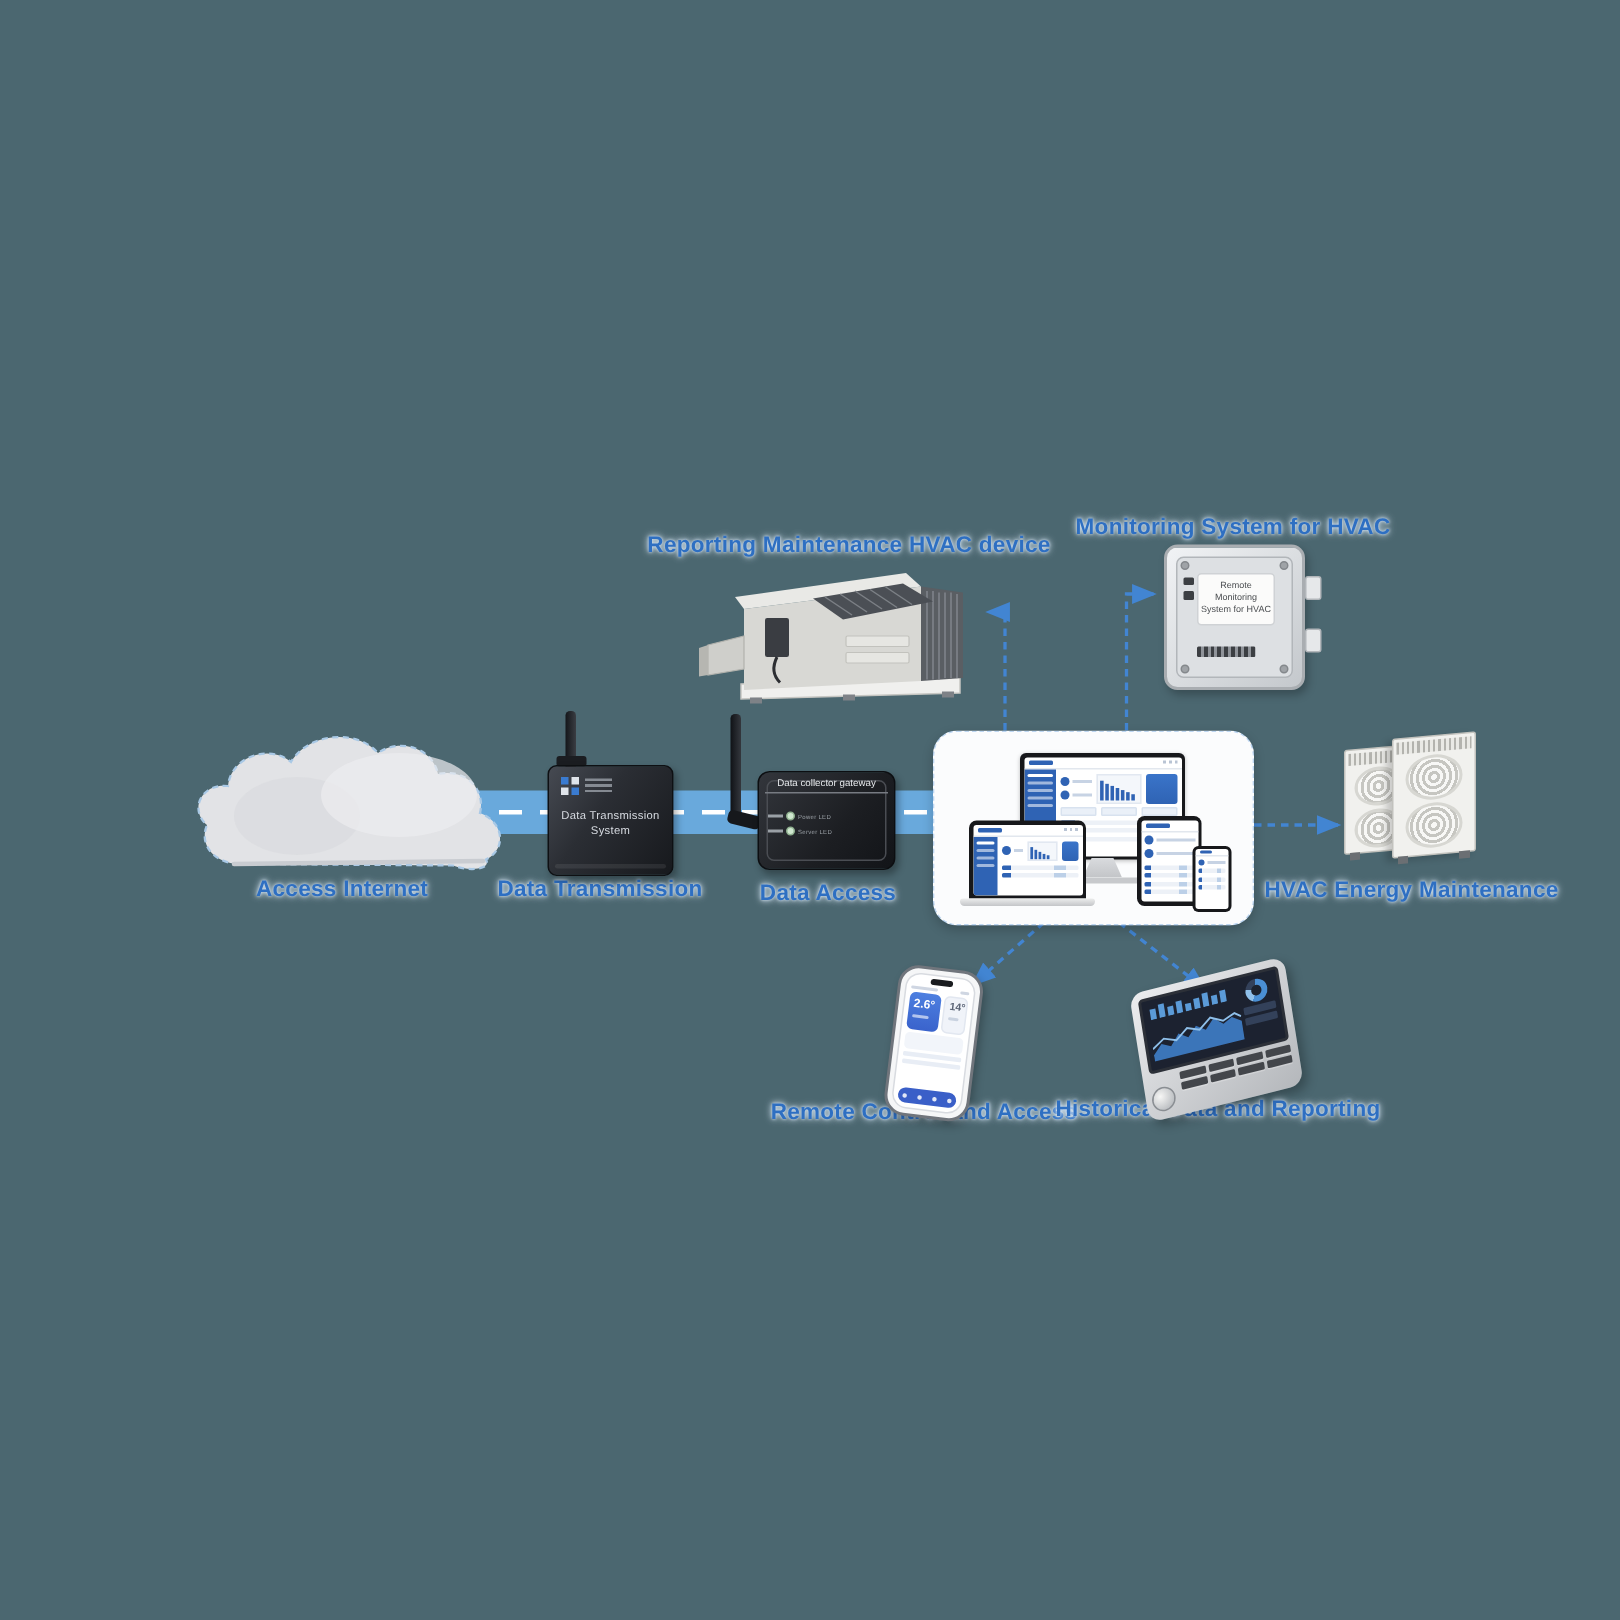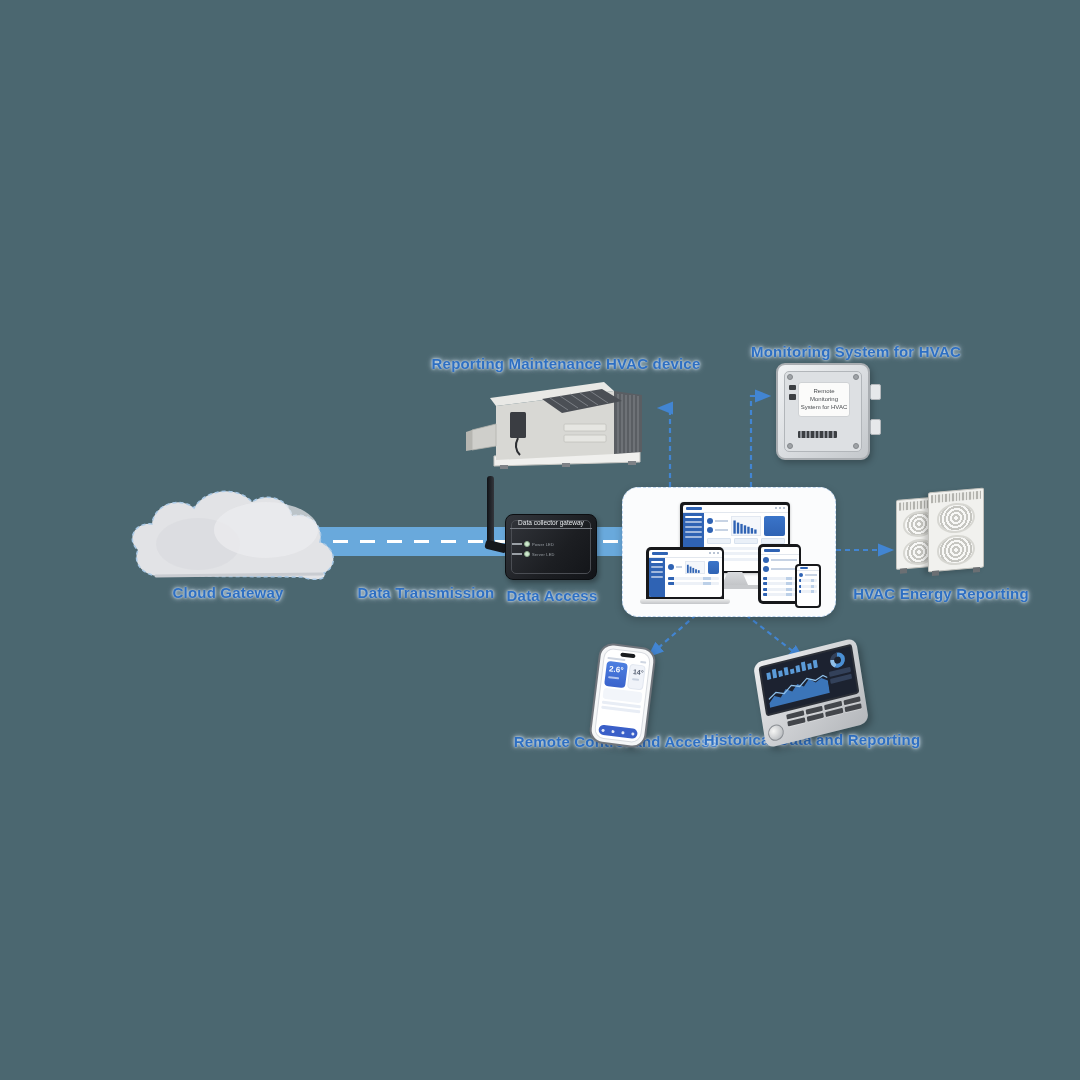--- a/index.html
+++ b/index.html
@@ -191,23 +191,33 @@
     <path class="conn" d="M696,615 L649,656" marker-end="url(#arw)"></path>
     <path class="conn" d="M746,615 L803,659" marker-end="url(#arw)"></path>
   </svg>
 
   <svg class="abs cloud" viewBox="0 0 218 98">
     <path d="M40 90 C 18 92 6 78 12 64 C 0 54 8 36 26 38 C 28 18 54 10 68 22 C 80 2 112 0 126 16 C 140 6 162 12 166 30 C 184 26 198 40 194 56 C 210 62 212 80 198 87 C 202 94 186 95 176 91 Z" fill="#e2e3e6" stroke="#a9c9e6" stroke-width="1.5" stroke-dasharray="4 3"></path>
     <ellipse cx="72" cy="58" rx="42" ry="26" fill="#d7d8dc" opacity="0.55"></ellipse>
     <ellipse cx="140" cy="44" rx="52" ry="28" fill="#ededf0" opacity="0.7"></ellipse>
     <path d="M30 90 L 196 88" stroke="#c9ccd1" stroke-width="3" stroke-linecap="round"></path>
   </svg>
-  <div class="node-label" style="left:228px;top:584px;">Cloud Gateway</div>
-
-  <div class="node-label" style="left:400px;top:584px;margin-left:26px;">Data Transmission</div>
+  <div class="node-label" style="left:228px;top:584px;">Access Internet</div>
+
+  <div class="abs dtrans">
+    <div class="dt-antenna"></div>
+    <div class="dt-mount"></div>
+    <div class="dt-body">
+      <div class="dt-logo"></div>
+      <div class="dt-logolines"></div>
+      <div class="dt-text">Data Transmission System</div>
+      <div class="dt-foot"></div>
+    </div>
+  </div>
+  <div class="node-label" style="left:400px;top:584px;">Data Transmission</div>
 
   <div class="abs dgw">
     <div class="gw-antenna"></div>
     <div class="gw-elbow"></div>
     <div class="gw-body">
       <div class="gw-panel"></div>
       <div class="gw-title">Data collector gateway</div>
       <div class="gw-led" style="top:26px;">
         <span class="wire"></span>
           <span class="dot"></span>
@@ -413,35 +423,35 @@
       <div class="encl-chip" style="top:16%;"></div>
       <div class="encl-chip" style="top:28%;"></div>
       <div class="encl-screw" style="left:2px;top:2px;"></div>
       <div class="encl-screw" style="right:2px;top:2px;"></div>
       <div class="encl-screw" style="left:2px;bottom:2px;"></div>
       <div class="encl-screw" style="right:2px;bottom:2px;"></div>
     </div>
     <div class="encl-hinge" style="top:20%;"></div>
     <div class="encl-hinge" style="top:58%;"></div>
   </div>
-  <div class="node-label" style="left:856px;top:343px;">Monitoring System for HVAC</div>
+  <div class="node-label" style="left:822px;top:343px;">Monitoring System for HVAC</div>
 
   <div class="abs cond">
     <div class="unit back">
       <div class="grill"></div>
         <div class="fan"></div>
         <div class="fan"></div>
     </div>
     <div class="unit front">
       <div class="grill"></div>
         <div class="fan"></div>
         <div class="fan"></div>
     </div>
   </div>
-  <div class="node-label" style="left:941px;top:585px;">HVAC Energy Reporting</div>
+  <div class="node-label" style="left:941px;top:585px;">HVAC Energy Maintenance</div>
 
   <div class="abs rphone">
     <div class="rp-screen">
       <div class="rp-notch"></div>
       <div class="rp-head">
           <i></i>
           <i></i>
         </div>
       <div class="rp-cards">
         <div class="rp-card-main">

